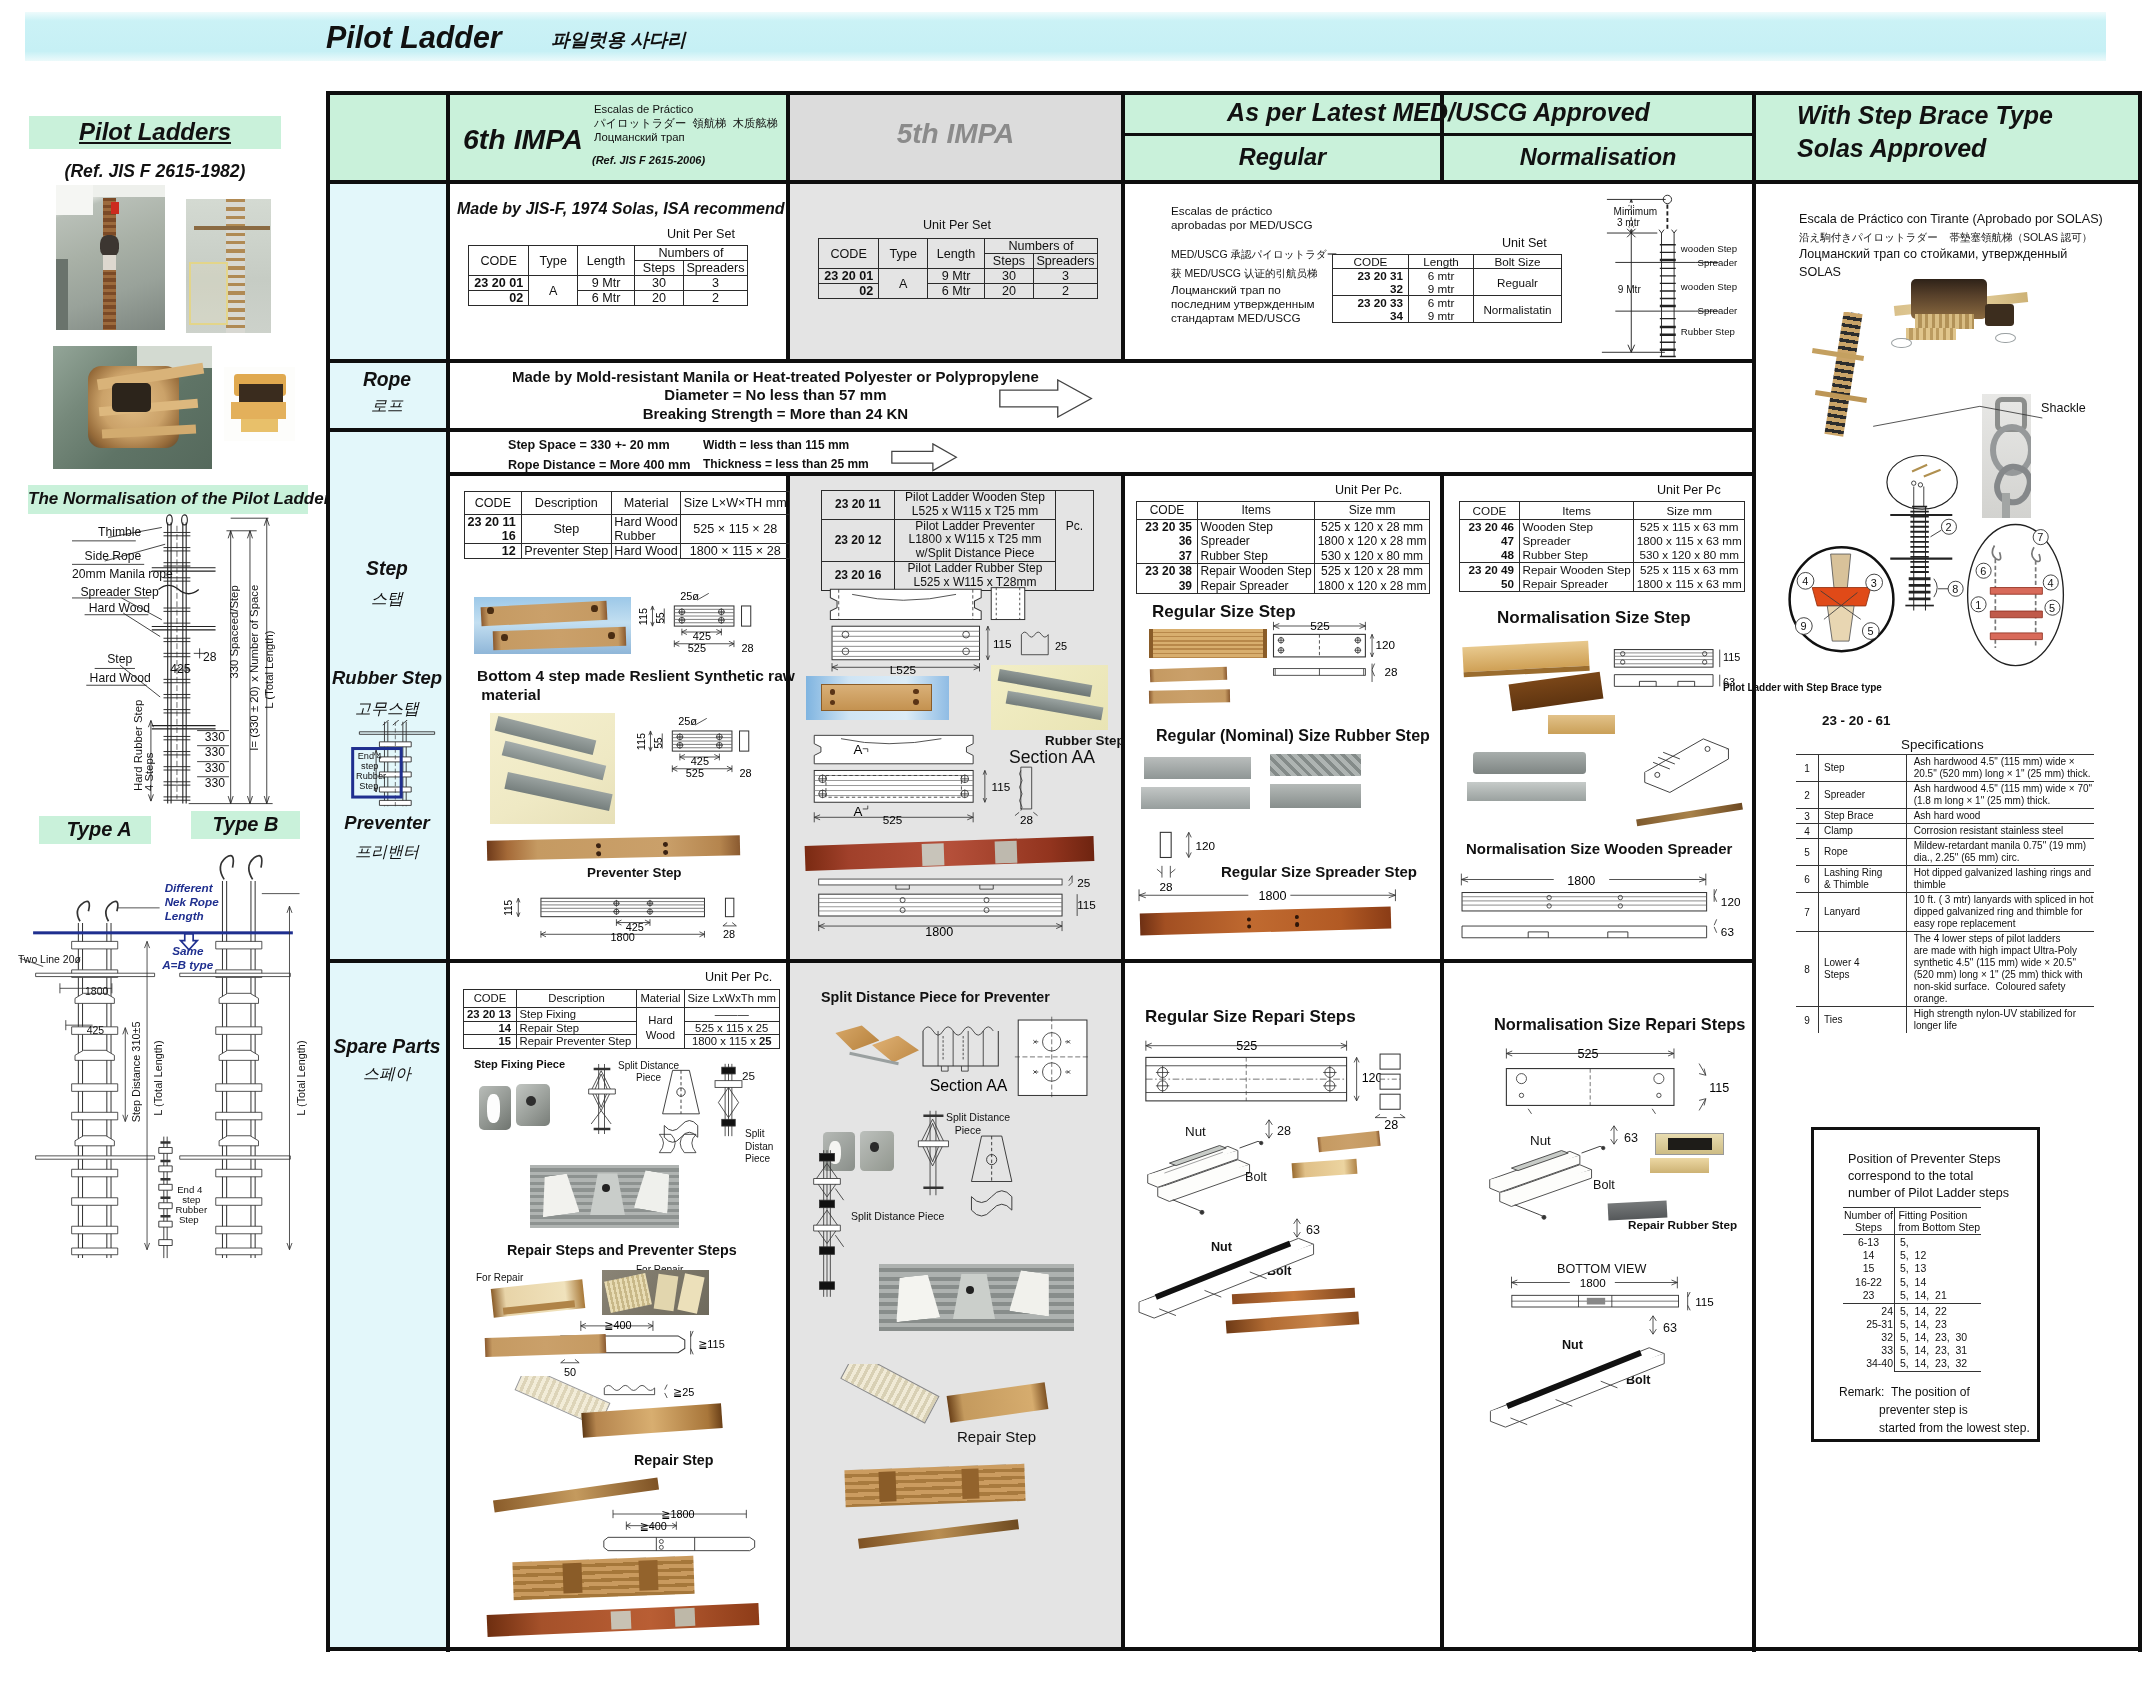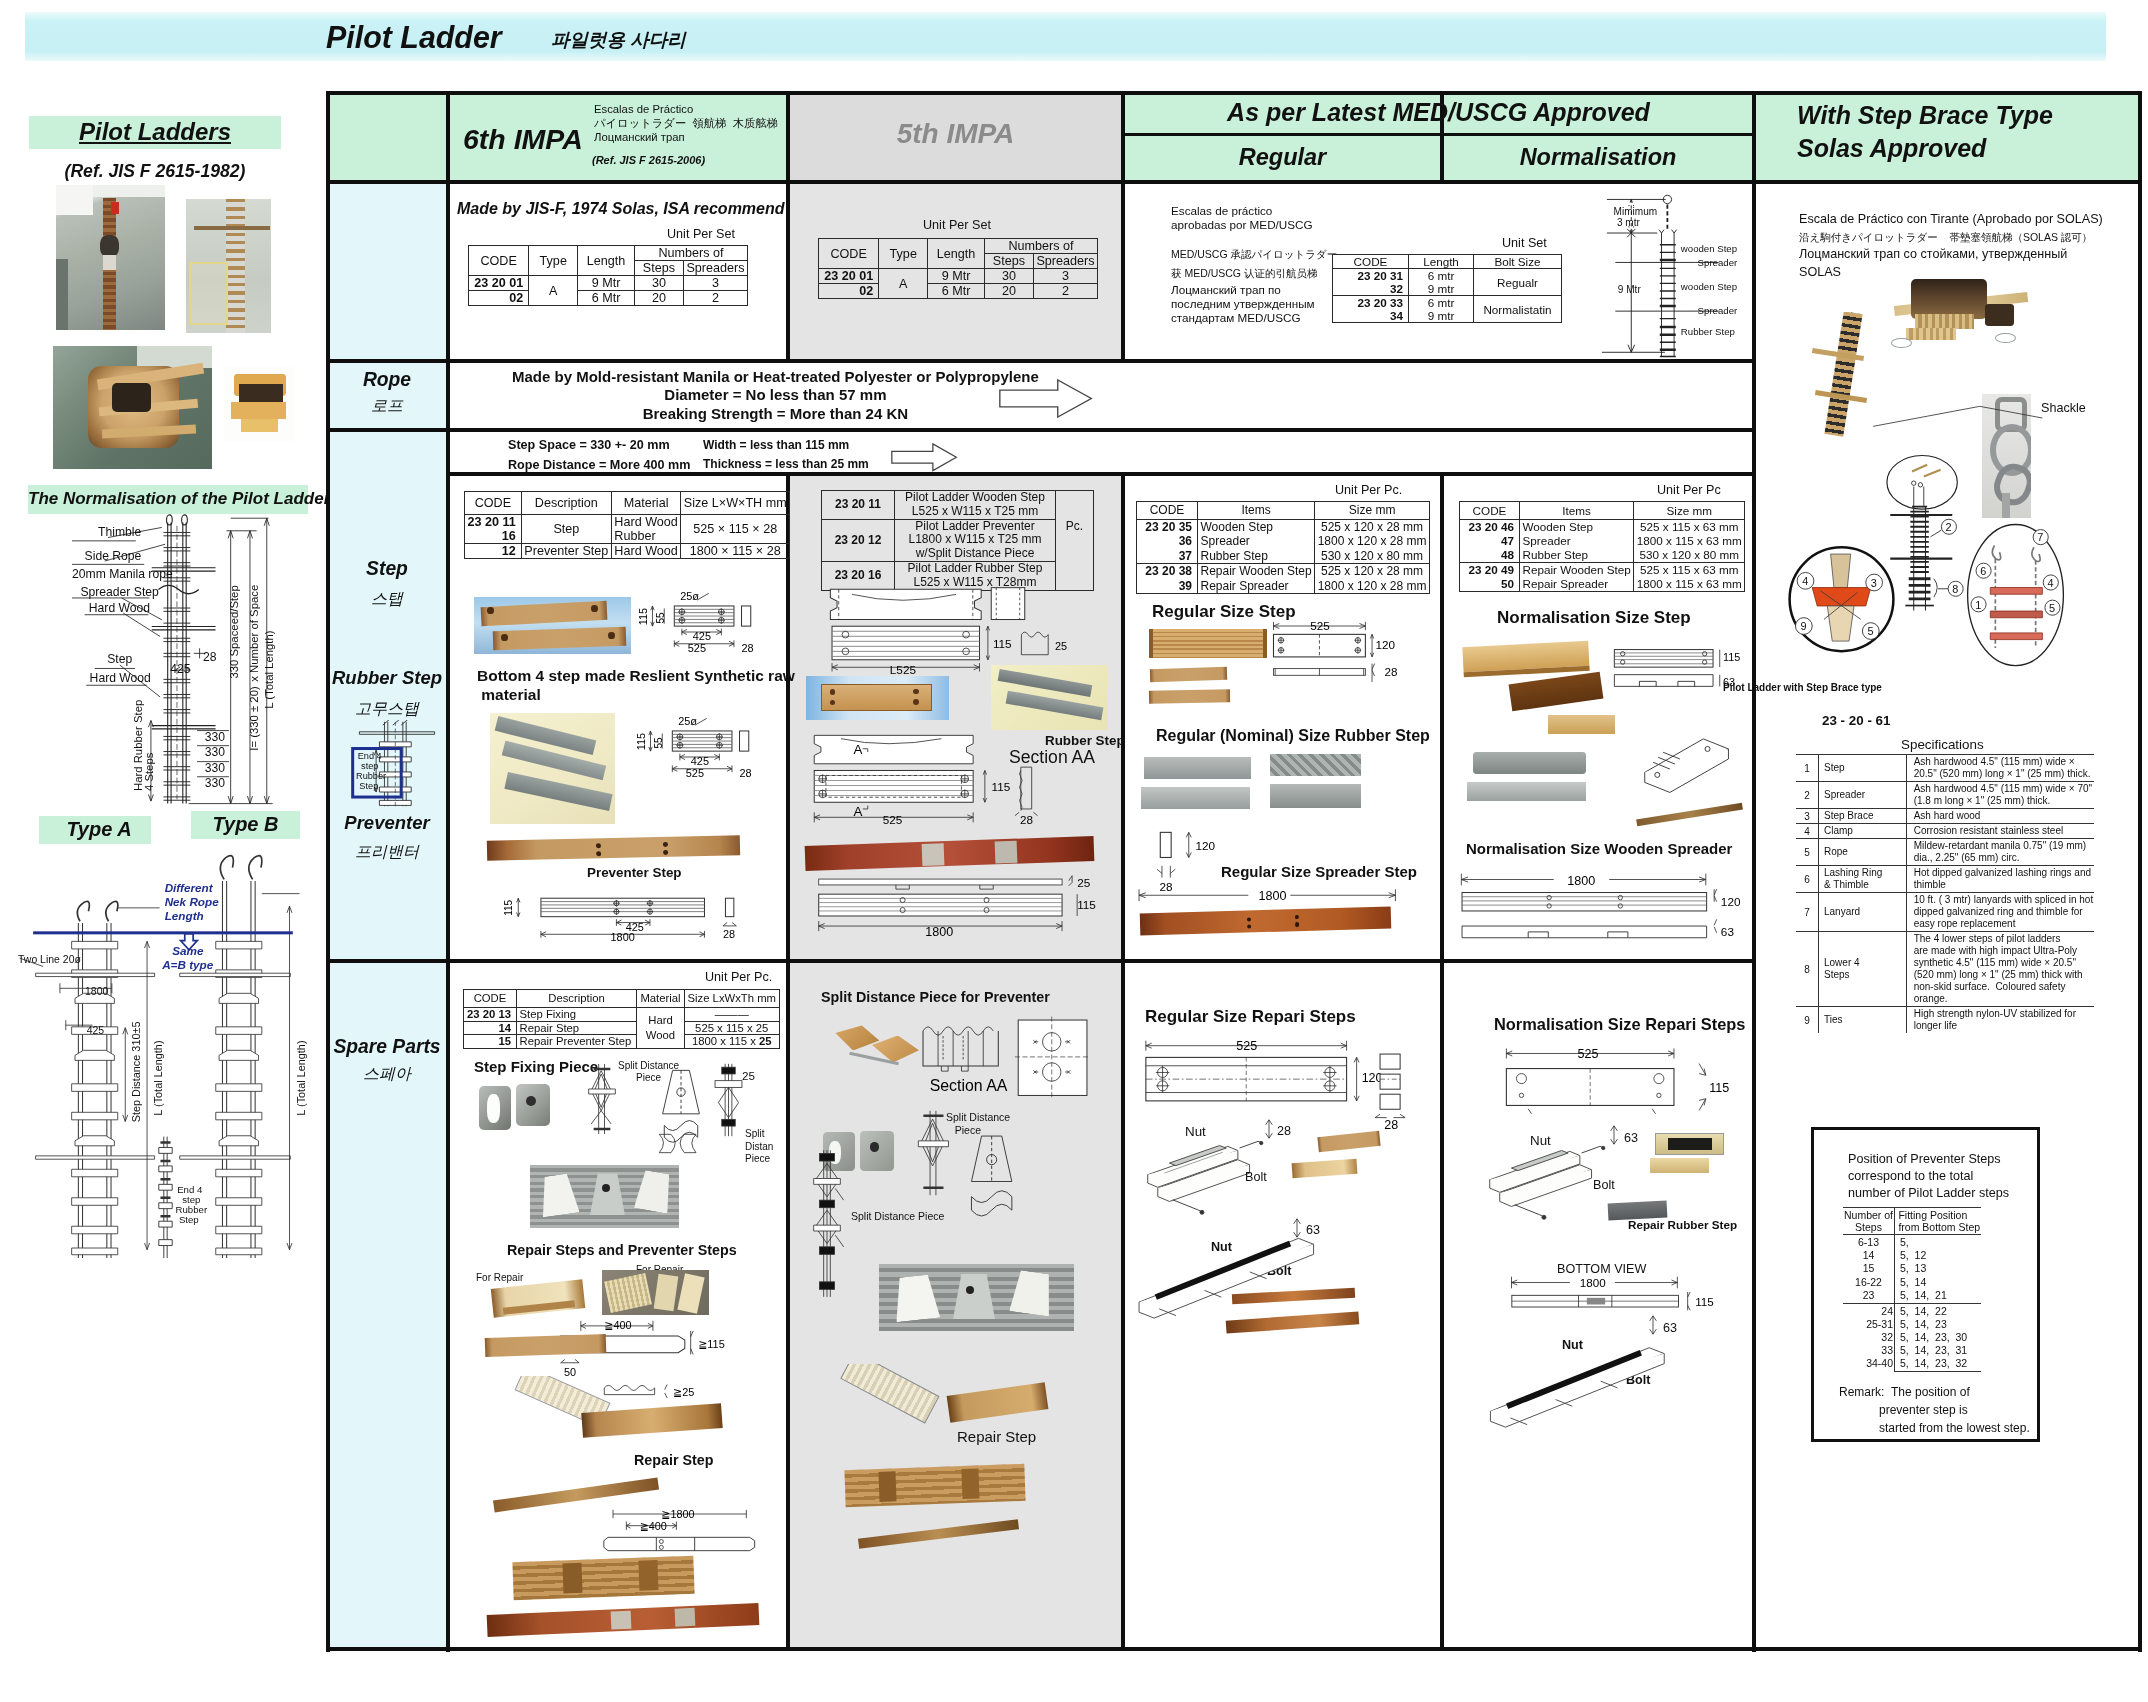--- a/index.html
+++ b/index.html
@@ -932,21 +932,21 @@
         <td style="text-align:left;">Repair Step</td>
         <td>525 x 115 x 25</td>
       </tr>
 <tr>
         <td class="b r">15</td>
         <td style="text-align:left;">Repair Preventer Step</td>
         <td>1800 x 115 x <b>25</b></td>
       </tr>
 </tbody>
   </table>
-<div class="a b" style="left:474px;top:1058px;font-size:15px;">Step Fixing Piece</div>
+<div class="a b" style="left:474px;top:1058px;font-size:11px;">Step Fixing Piece</div>
 <div class="a" style="left:618px;top:1060px;font-size:10px;line-height:1.2;text-align:center;">Split Distance<br>Piece</div>
 
 <div class="photo" style="left:477px;top:1081px;width:74px;height:54px;">
  <div class="a" style="left:1.7px;top:5px;width:32px;height:44px;background:linear-gradient(135deg,#b9bdb9,#8e938e 60%,#6f746f);border-radius:5px;"></div>
  <div class="a" style="left:10px;top:13.4px;width:13.4px;height:28.5px;background:#fdfdfd;border-radius:40%;"></div>
  <div class="a" style="left:39px;top:3.4px;width:34px;height:42px;background:linear-gradient(135deg,#c2c6c2,#979c97 60%,#787d78);border-radius:5px;"></div>
  <div class="a" style="left:49px;top:15px;width:10px;height:10px;background:#2e2e2e;border-radius:50%;"></div>
 </div>
 
 <svg class="a" style="left:582px;top:1062px;" width="40" height="74" viewBox="0 0 48 88">

